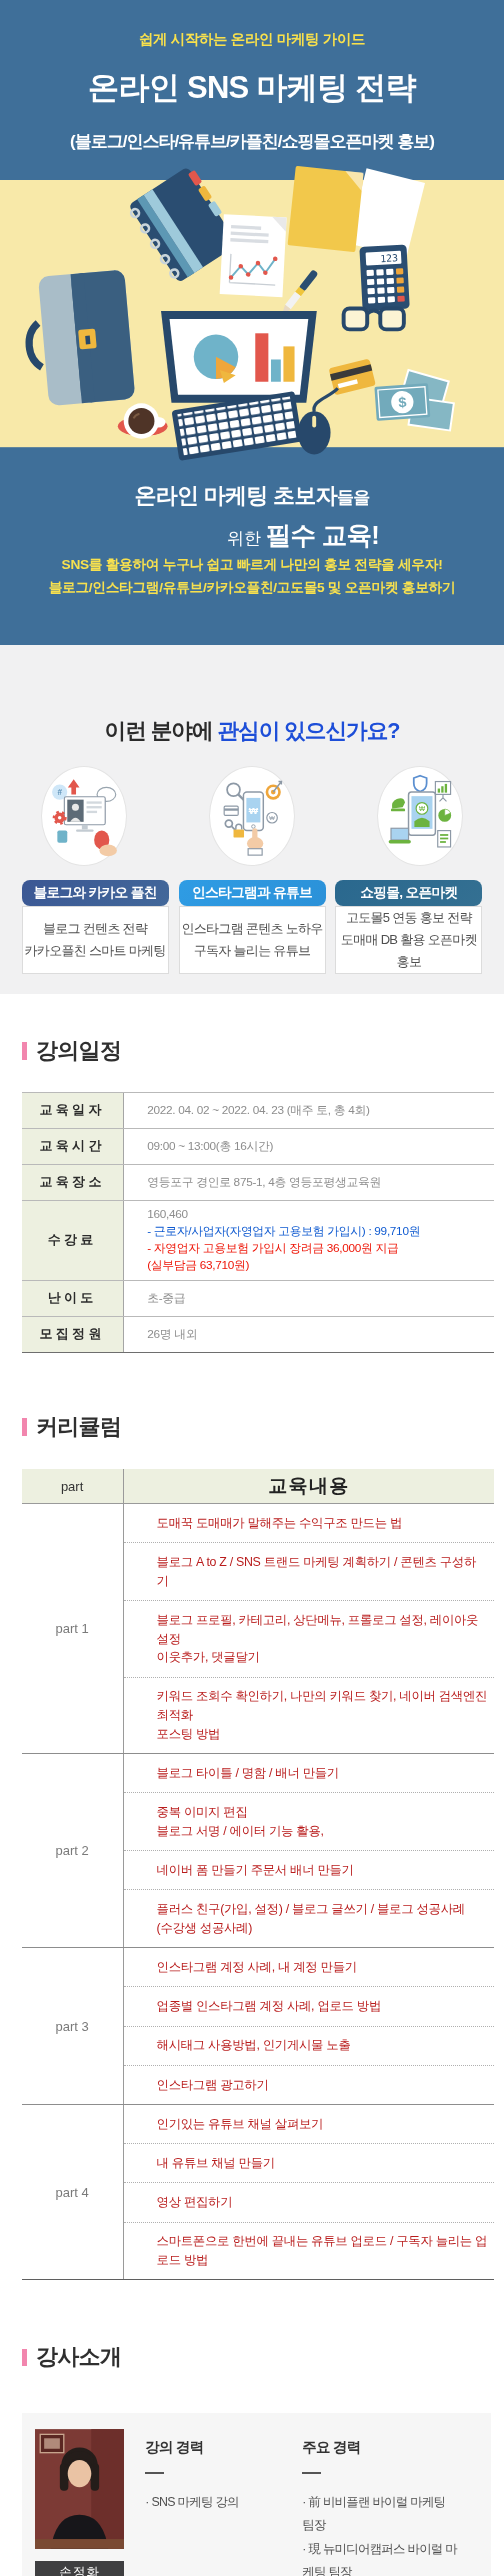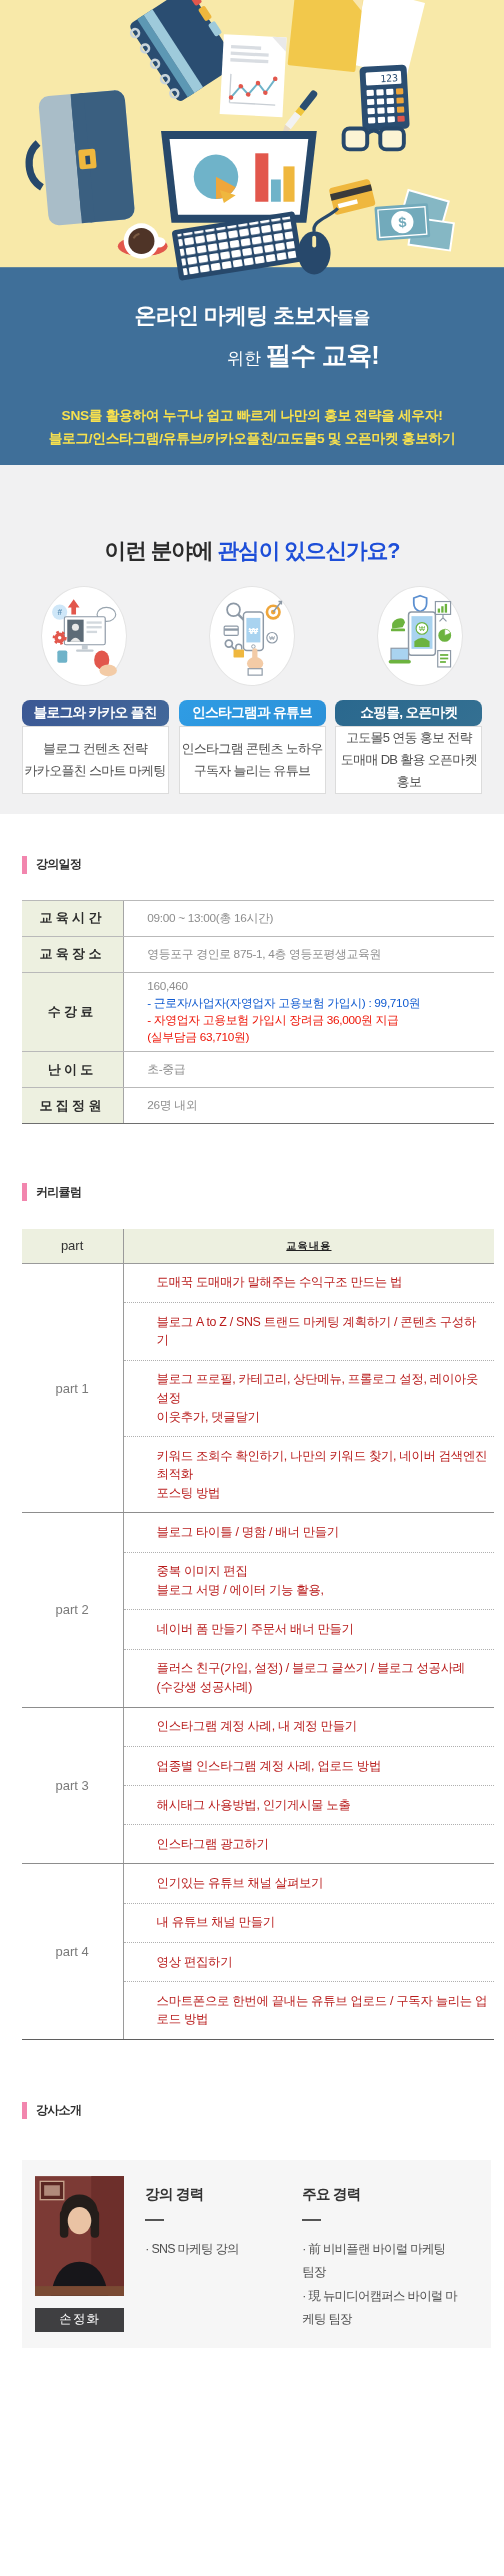--- a/index.html
+++ b/index.html
@@ -15,21 +15,21 @@
   
   .desk{position:relative;height:267px;background:#f8e9a9;z-index:2;}
   .desk svg{position:absolute;top:0;left:0;overflow:visible;}
 
   
   .intro{position:relative;background:#3f6f99;height:198px;z-index:1;text-align:center;color:#fff;}
   .intro-l1{padding-top:34px;font-size:22px;font-weight:bold;letter-spacing:-0.7px;}
   .intro-l1 .tail{font-size:17px;font-weight:bold;}
   .intro-l2{margin-top:6.5px;font-size:17px;position:relative;left:51px;}
   .intro-l2 .big{font-size:25.5px;font-weight:bold;letter-spacing:-0.7px;}
-  .intro-desc{margin-top:31px;font-size:13.7px;font-weight:bold;color:#f8e14e;line-height:1.75;letter-spacing:-0.3px;}
+  .intro-desc{font-size:13.7px;font-weight:bold;color:#f8e14e;line-height:1.75;letter-spacing:-0.3px;}
 
   
   .interest{background:#f1f1f2;padding:71px 0 19.6px;}
   .interest-title{text-align:center;font-size:21.6px;font-weight:bold;letter-spacing:-1px;color:#2b2b2b;}
   .interest-title .blue{color:#1d4ed8;}
   .circles{display:flex;justify-content:space-between;padding:0 41px;margin-top:21px;}
   .circle{width:84px;height:98px;background:#fff;border:0.7px solid #e4e4e4;border-radius:50%;
           display:flex;align-items:center;justify-content:center;}
   .cards{display:flex;justify-content:space-between;padding:0 21.6px;margin-top:14.4px;}
   .card{width:147px;}
@@ -37,41 +37,41 @@
           font-size:13.7px;font-weight:bold;letter-spacing:-0.7px;border-radius:8px;}
   .card:nth-child(1) .card-h{background:linear-gradient(135deg,#3b5794,#42689a);}
   .card:nth-child(2) .card-h{background:linear-gradient(135deg,#2f9ce4,#2b91d8);}
   .card:nth-child(3) .card-h{background:linear-gradient(135deg,#2a688e,#347092);}
   .card-b{background:#fff;border:0.7px solid #dcdcdc;height:66px;display:flex;flex-direction:column;
           justify-content:center;text-align:center;font-size:13px;color:#4f4f4f;line-height:1.7;letter-spacing:-0.7px;}
 
   
   .sec-title{display:flex;align-items:center;margin-left:21.6px;}
   .sec-bar{width:5.9px;height:17.7px;background:#f286ae;margin-right:8.5px;}
-  .sec-text{font-size:12px;font-weight:bold;color:#2f2f2f;letter-spacing:-0.7px;}
+  .sec-text{font-size:22px;font-weight:bold;color:#2f2f2f;letter-spacing:-0.7px;}
   .mt-schedule{margin-top:42px;}
   .mt-curriculum{margin-top:59px;}
   .mt-instructor{margin-top:62px;}
 
   
   .tbl{margin:26px 9.8px 0 21.6px;border-bottom:1.3px solid #6e6e6e;}
   .trow{display:flex;border-top:0.7px solid #b9b9b9;min-height:35px;}
   .trow .lab{width:101px;background:#edf0e0;display:flex;align-items:center;justify-content:center;
              font-size:13px;font-weight:bold;color:#2b2b2b;letter-spacing:3.3px;}
   .trow .val{flex:1;border-left:0.7px solid #a5a5a5;padding:5.2px 0 5.2px 23.6px;display:flex;flex-direction:column;
              justify-content:center;font-size:11.8px;color:#8d8d8d;line-height:1.45;letter-spacing:-0.3px;}
   .val .blue{color:#0f5ad0;}
   .val .red{color:#ee1507;}
 
   
   .cur{margin:27.5px 9.8px 0 21.6px;border-bottom:1.3px solid #5f5f5f;}
   .cur-head{display:flex;background:#edf0e0;height:34px;border-bottom:0.7px solid #9a9a9a;}
   .cur-head .c1{width:101px;display:flex;align-items:center;justify-content:center;font-size:13px;color:#333;}
   .cur-head .c2{flex:1;border-left:0.7px solid #9a9a9a;display:flex;align-items:center;justify-content:center;
-                font-size:10px;font-weight:bold;color:#222;letter-spacing:1.3px;text-decoration:underline;}
+                font-size:19px;font-weight:bold;color:#222;letter-spacing:1.3px;}
   .cur-group{display:flex;}
   .cur-group + .cur-group{border-top:0.7px solid #8d8d8d;}
   .cur-group .plabel{width:101px;display:flex;align-items:center;justify-content:center;
                      font-size:13px;color:#7a7a7a;}
   .cur-rows{flex:1;border-left:0.7px solid #9a9a9a;}
   .cur-row{padding:9.8px 6.5px 9.8px 33px;font-size:12.4px;color:#b91c1c;line-height:1.5;letter-spacing:-0.3px;}
   .cur-row + .cur-row{border-top:0.7px dotted #b0b0b0;}
 
   
   .inst-card{margin:41px 13px 0 21.6px;background:#f6f6f6;padding:15.7px 0 15.7px 13.7px;display:flex;}
@@ -83,20 +83,25 @@
   .inst-col{width:157px;}
   .inst-col h3{margin:0;font-size:14.4px;font-weight:bold;color:#333;letter-spacing:-0.7px;}
   .inst-dash{width:18.3px;height:2px;background:#555;margin:14.4px 0 17px;}
   .inst-item{font-size:12.4px;color:#4f4f4f;line-height:1.9;letter-spacing:-0.7px;}
 </style>
 </head>
 <body>
 
 <div class="page">
 
+  <header class="hero">
+    <div class="hero-eyebrow">쉽게 시작하는 온라인 마케팅 가이드</div>
+    <h1 class="hero-title">온라인 SNS 마케팅 전략</h1>
+    <div class="hero-sub">(블로그/인스타/유튜브/카플친/쇼핑몰오픈마켓 홍보)</div>
+  </header>
 
   <section class="desk">
     <svg width="504" height="285" viewBox="0 0 770 435">
       <defs>
         <pattern id="keys" width="17" height="15" patternUnits="userSpaceOnUse">
           <rect width="14" height="11" rx="2" fill="#ffffff"></rect>
         </pattern>
       </defs>
       <rect x="0" y="0" width="770" height="408" fill="#f8e9a9"></rect>
       <g>
@@ -350,20 +355,26 @@
         </div>
       </div>
   </section>
 
   <div class="sec-title mt-schedule">
     <div class="sec-bar"></div>
     <div class="sec-text">강의일정</div>
   </div>
   <div class="tbl" id="schedule-table">
       <div class="trow">
+        <div class="lab">교육일자</div>
+        <div class="val">
+          <div>2022. 04. 02 ~ 2022. 04. 23 (매주 토, 총 4회)</div>
+        </div>
+      </div>
+      <div class="trow">
         <div class="lab">교육시간</div>
         <div class="val">
           <div>09:00 ~ 13:00(총 16시간)</div>
         </div>
       </div>
       <div class="trow">
         <div class="lab">교육장소</div>
         <div class="val">
           <div>영등포구 경인로 875-1, 4층 영등포평생교육원</div>
         </div>

